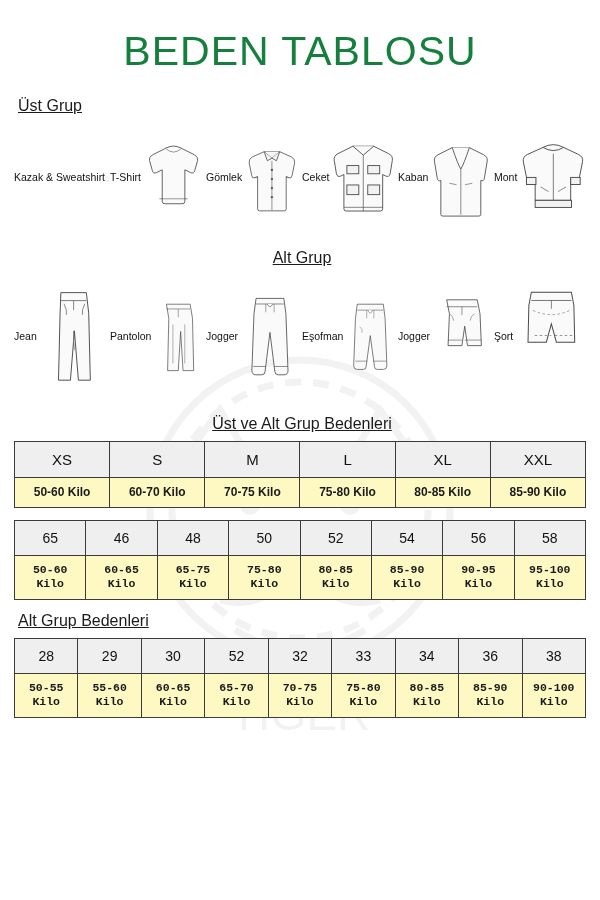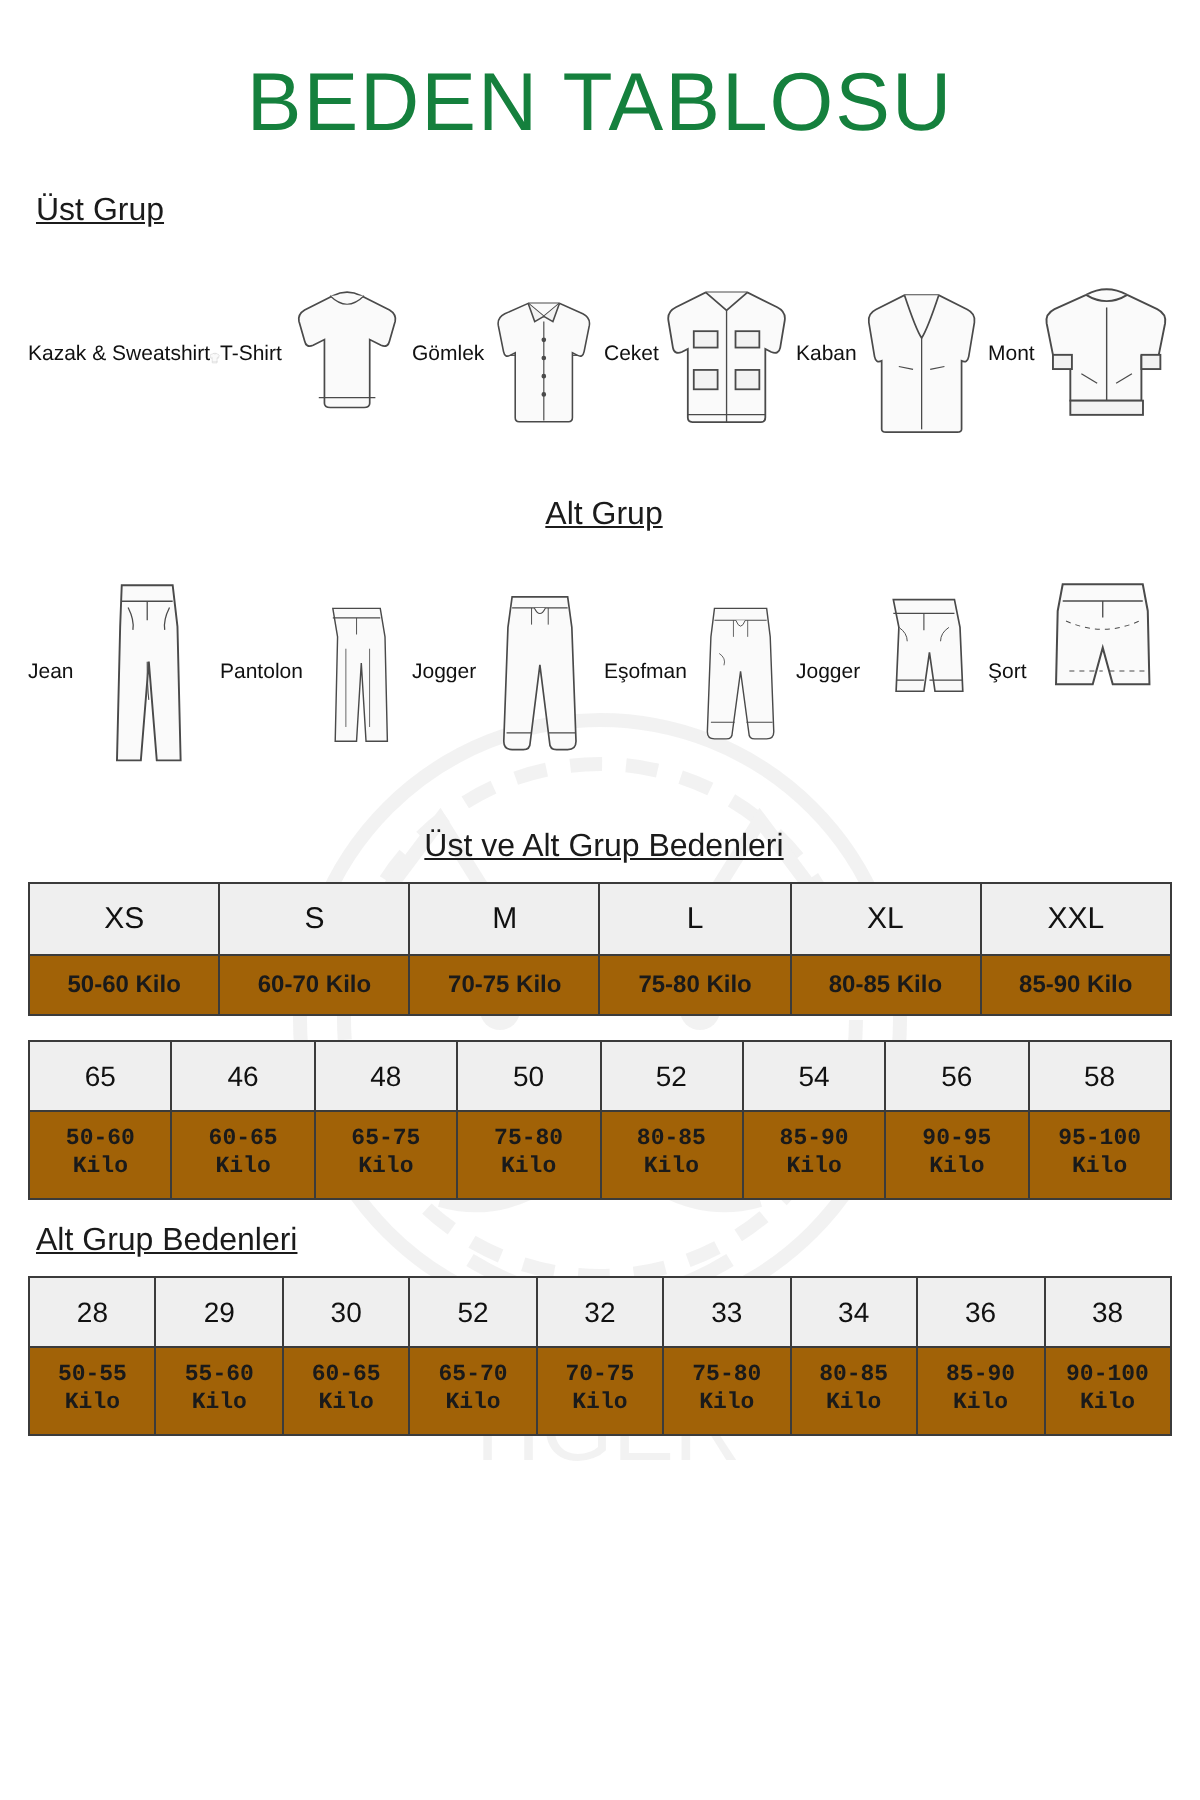--- a/index.html
+++ b/index.html
@@ -98,21 +98,21 @@
   .table tr.head td {
     background: #efefef;
     font-size: 15px;
     font-weight: 400;
     padding: 9px 2px;
     color: #111;
   }
   .table tr.body td {
     font-weight: bold;
     font-size: 12px;
-    background: #a16207;
+    background: #fef9c3;
     line-height: 1.25;
   }
   .table.small tr.head td { font-size: 14px; }
   .table.small tr.body td { font-size: 11.5px; font-family: Liberation Mono, monospace; }
   .heading-gap { margin-top: 14px; text-align: center; }
 </style>
 </head>
 <body>
 
 <svg class="watermark" viewBox="0 0 460 460" xmlns="http://www.w3.org/2000/svg">

